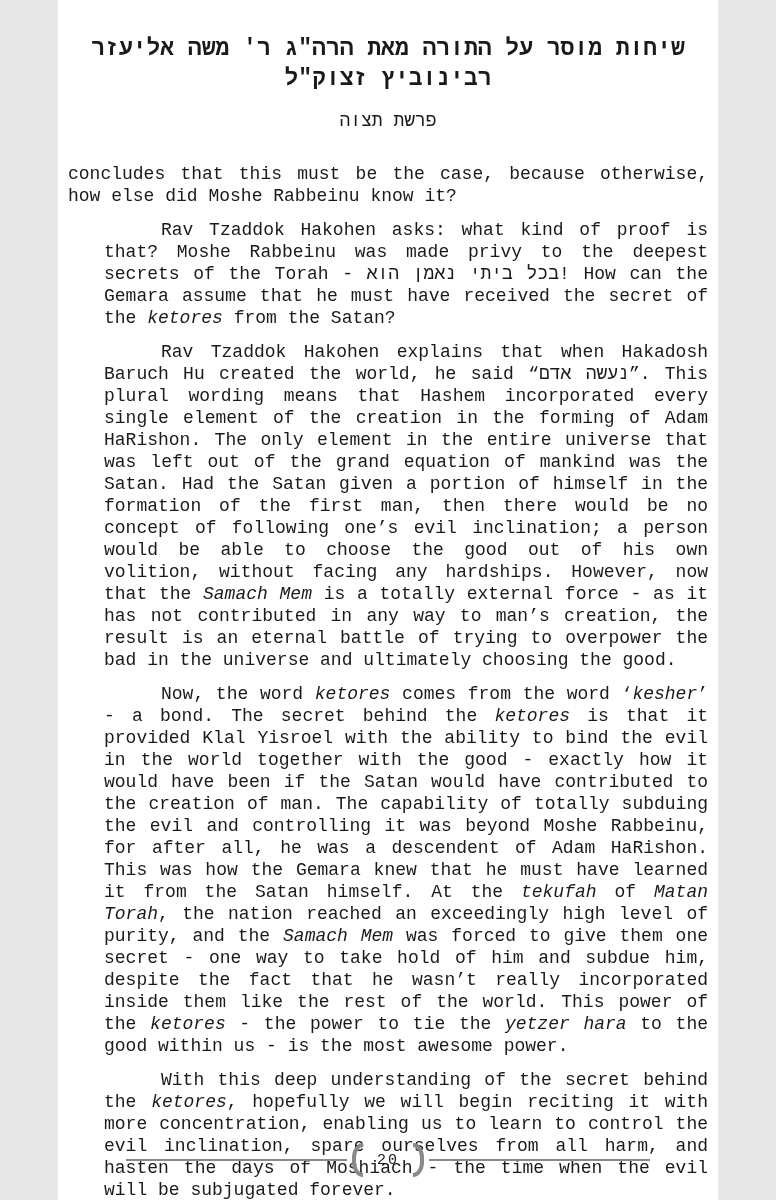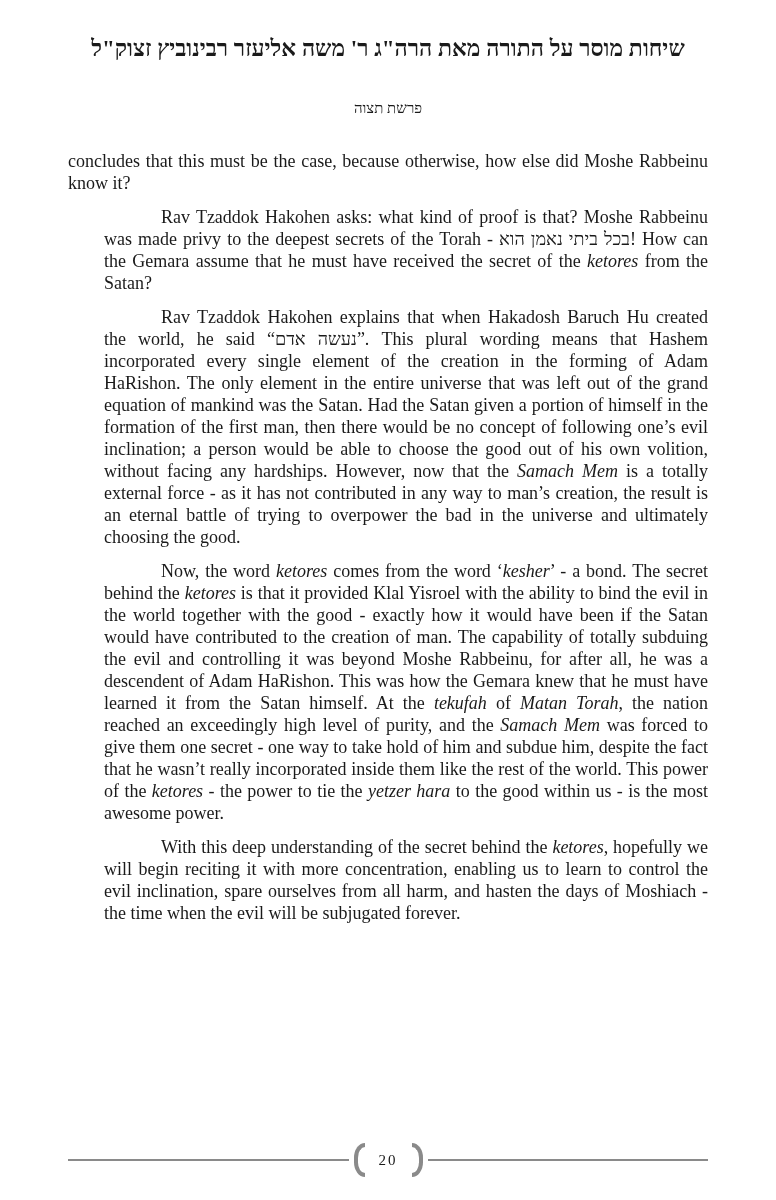--- a/index.html
+++ b/index.html
@@ -4,41 +4,41 @@
 <style>
   :root{
     --text-color:#1a1a1a;
     --rule-color:#8a8a8a;
     --bg-color:#ffffff;
   }
   *{margin:0;padding:0;box-sizing:border-box;}
   html,body{background:#e8e8e8;}
   .page{
     position:relative;
-    width:776px;
+    width:660px;
     height:1200px;
     margin:0 auto;
     background:var(--bg-color);
-    font-family:Liberation Serif, serif;
+    font-family:Liberation Mono, monospace;
     color:var(--text-color);
     overflow:hidden;
   }
   .header{
     padding-top:34px;
     text-align:center;
   }
   .title-hebrew{
     font-size:23px;
     font-weight:bold;
     line-height:30px;
     direction:rtl;
   }
   .subtitle-hebrew{
-    margin-top:32px;
-    font-size:15px;
+    margin-top:15px;
+    font-size:18px;
     line-height:24px;
     direction:rtl;
     font-weight:normal;
   }
   .body-text{
     width:640px;
     margin:30px auto 0 auto;
     font-size:18px;
     line-height:22px;
     text-align:justify;

